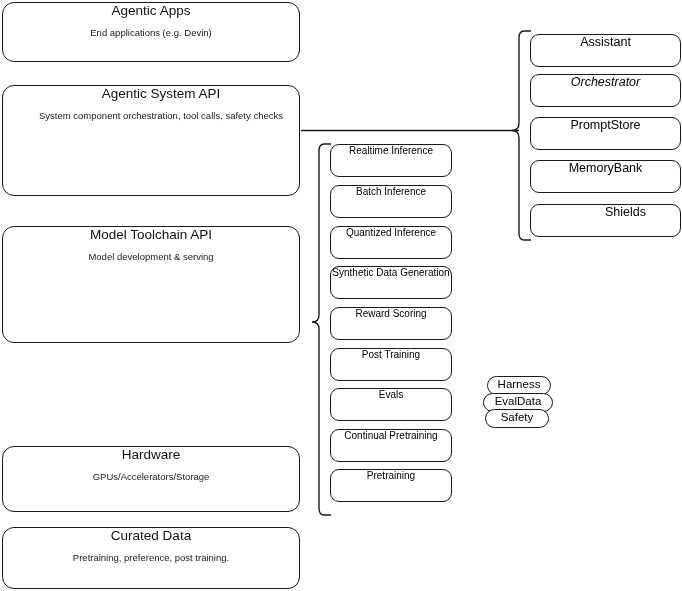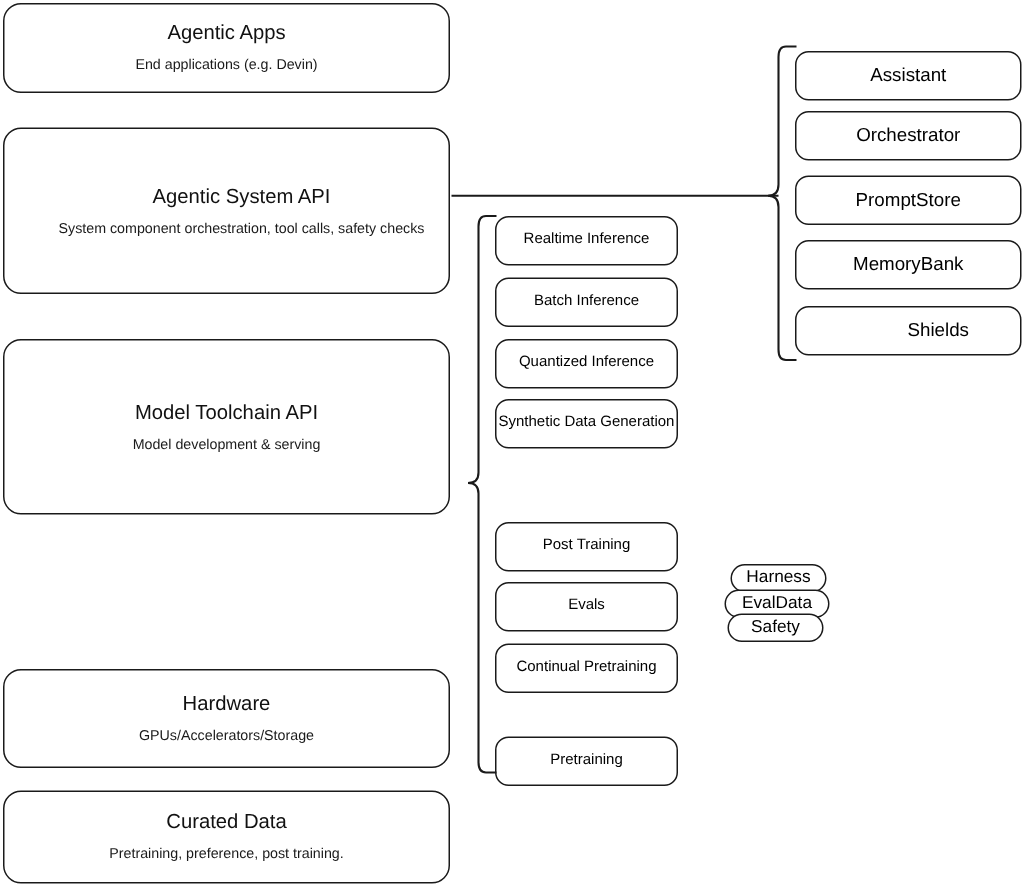--- a/index.html
+++ b/index.html
@@ -19,21 +19,21 @@
     overflow: hidden;
   }
   .node {
     position: absolute;
     box-sizing: border-box;
     border: 1.4px solid #1a1a1a;
     background: #ffffff;
     display: flex;
     flex-direction: column;
     align-items: center;
-    justify-content: center;
+    justify-content: flex-start;
     text-align: center;
     line-height: 1.25;
   }
   
   .layer {
     border-radius: 12px;
     left: 2px;
     width: 298px;
   }
   .layer .title {
@@ -130,47 +130,50 @@
   </div>
   <div class="node cap" style="top:185px;">
     <span>Batch Inference</span>
   </div>
   <div class="node cap" style="top:226px;">
     <span>Quantized Inference</span>
   </div>
   <div class="node cap" style="top:266px;">
     <span>Synthetic Data Generation</span>
   </div>
+  <div class="node cap" style="top:307px;">
+    <span>Reward Scoring</span>
+  </div>
   <div class="node cap" style="top:348px;">
     <span>Post Training</span>
   </div>
   <div class="node cap" style="top:388px;">
     <span>Evals</span>
   </div>
   <div class="node cap" style="top:429px;">
     <span>Continual Pretraining</span>
   </div>
-  <div class="node cap" style="top:491px;">
+  <div class="node cap" style="top:469px;">
     <span>Pretraining</span>
   </div>
 
   <div class="node pill" style="left:470px; top:376px; width:64px;">
     <span>Harness</span>
   </div>
   <div class="node pill" style="left:466px; top:393px; width:70px;">
     <span>EvalData</span>
   </div>
   <div class="node pill" style="left:468px; top:409px; width:64px;">
     <span>Safety</span>
   </div>
 
   <div class="node comp" style="top:34px;">
     <span>Assistant</span>
   </div>
-  <div class="node comp" style="top:74px;">
+  <div class="node comp" style="top:74px;font-style:italic;">
     <span>Orchestrator</span>
   </div>
   <div class="node comp" style="top:117px;">
     <span>PromptStore</span>
   </div>
   <div class="node comp" style="top:160px;">
     <span>MemoryBank</span>
   </div>
   <div class="node comp" style="top:204px;padding-left:40px;">
     <span>Shields</span>

